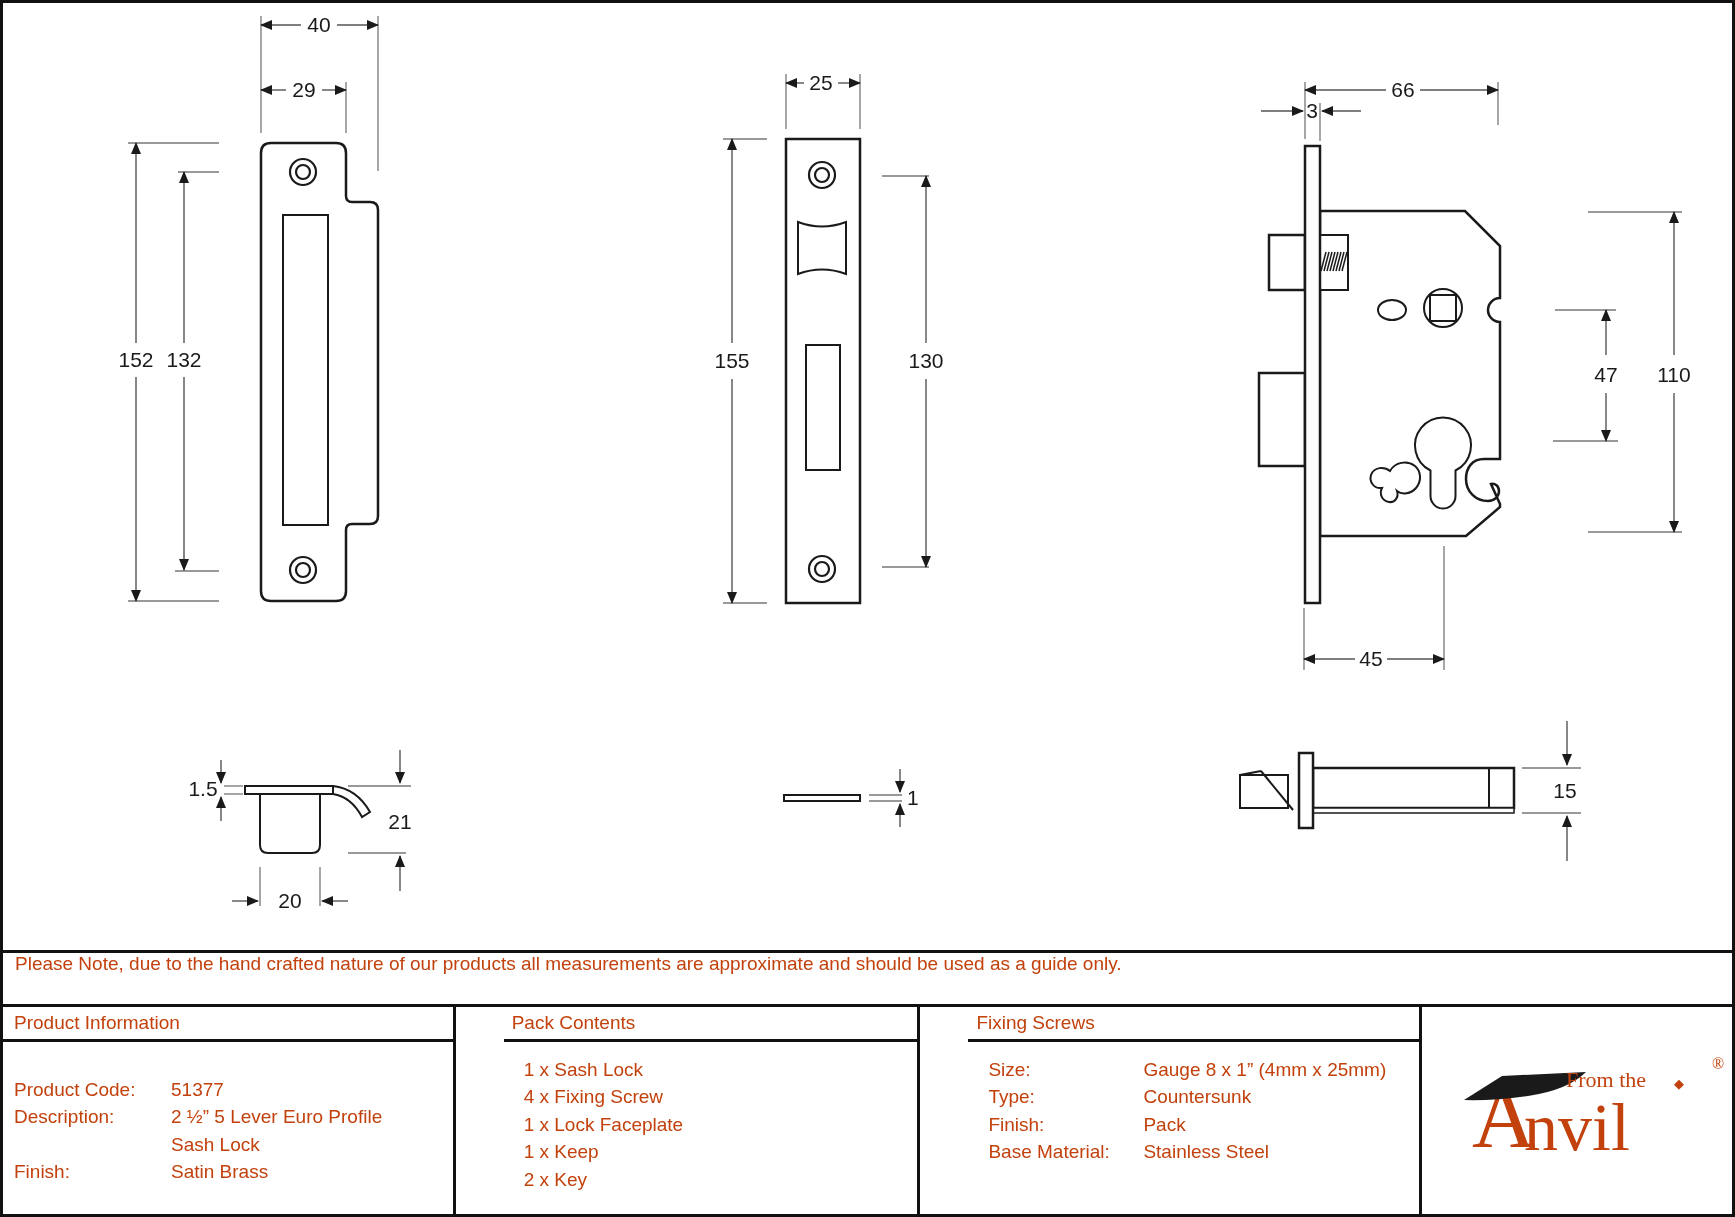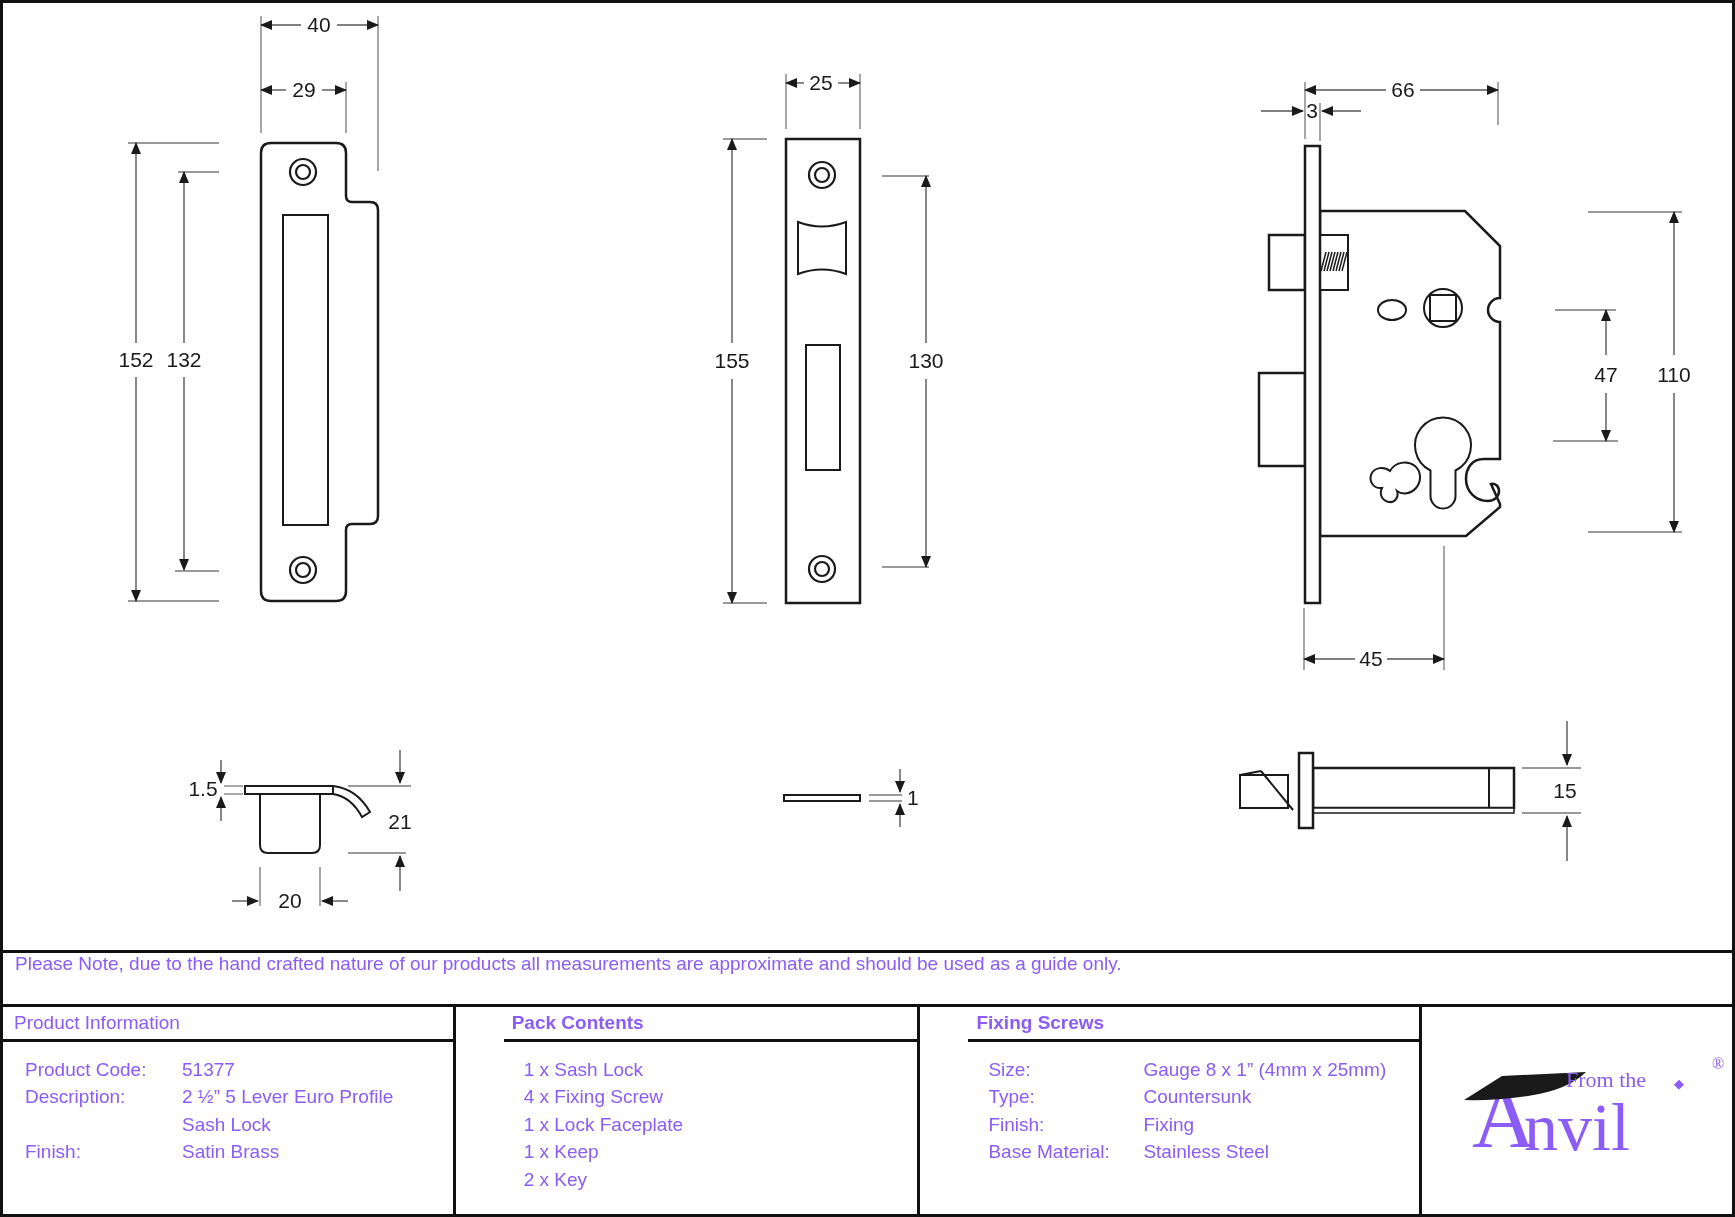--- a/index.html
+++ b/index.html
@@ -1,19 +1,19 @@
 <!DOCTYPE html>
 <html><head>
 <meta charset="utf-8">
 <style>
   html,body{margin:0;padding:0;background:#e8e8e8;}
   .page{
     position:relative; width:1735px; height:1217px; background:#fff;
     border:3px solid #111; box-sizing:border-box; overflow:hidden;
-    font-family:"Liberation Sans", sans-serif; color:#8b5cf6;
+    font-family:"Liberation Sans", sans-serif; color:#c2410c;
   }
   svg text{ font-family:"Liberation Sans", sans-serif; fill:#1a1a1a; }
   .dim-txt{ font-size:21px; }
   .drawing-svg{ position:absolute; left:0; top:0; }
   
   .bottom{ position:absolute; left:0; right:0; top:947px; bottom:0; display:flex; flex-direction:column; }
   .note-bar{
     height:57px; border-top:3px solid #111; border-bottom:3px solid #111;
     box-sizing:border-box; display:flex; align-items:flex-start; padding-left:12px;
     font-size:19px;
@@ -22,23 +22,23 @@
   .col{ box-sizing:border-box; border-right:3px solid #111; display:flex; flex-direction:column; }
   .col-product{ width:491px; }
   .col-pack{ width:452px; }
   .col-screws{ width:492px; }
   .col-logo{ flex:1; border-right:none; display:flex; align-items:center; justify-content:center; }
   .col-header{
     height:35px; border-bottom:3px solid #111; box-sizing:border-box;
     display:flex; align-items:center; font-size:19px;
   }
   .col-product .col-header{ padding-left:11px; }
-  .col-pack .col-header, .col-screws .col-header{ padding-left:8px;font-weight:bold; }
+  .col-pack .col-header, .col-screws .col-header{ padding-left:8px; }
   .col-body{ padding-top:14px; font-size:19px; }
-  .col-product .col-body{ padding-left:22px; }
+  .col-product .col-body{ padding-left:11px;margin-top:20px; }
   .col-pack .col-body, .col-screws .col-body{ padding-left:20px; }
   .kv-row{ display:flex; height:27.5px; align-items:center; }
   .kv-label{ flex:0 0 157px; }
   .col-screws .kv-label{ flex:0 0 155px; }
   .list-row{ height:27.5px; display:flex; align-items:center; }
   
   .logo-box{ position:relative; width:262px; height:112px; }
   .logo-a{ position:absolute; left:2px; top:18px; font-family:"Liberation Serif", serif; font-size:88px; line-height:1; }
   .logo-rest{ position:absolute; left:54px; top:38px; font-family:"Liberation Serif", serif; font-size:68px; line-height:1; }
   .logo-from{ position:absolute; left:96px; top:12px; font-family:"Liberation Serif", serif; font-size:22px; }
@@ -273,21 +273,21 @@
           <div class="kv-row">
             <span class="kv-label">Size:</span>
             <span class="kv-value">Gauge 8 x 1” (4mm x 25mm)</span>
           </div>
           <div class="kv-row">
             <span class="kv-label">Type:</span>
             <span class="kv-value">Countersunk</span>
           </div>
           <div class="kv-row">
             <span class="kv-label">Finish:</span>
-            <span class="kv-value">Fixing</span>
+            <span class="kv-value">Pack</span>
           </div>
           <div class="kv-row">
             <span class="kv-label">Base Material:</span>
             <span class="kv-value">Stainless Steel</span>
           </div>
         </div>
       </div>
 
       <div class="col col-logo">
         <div class="logo-box">

